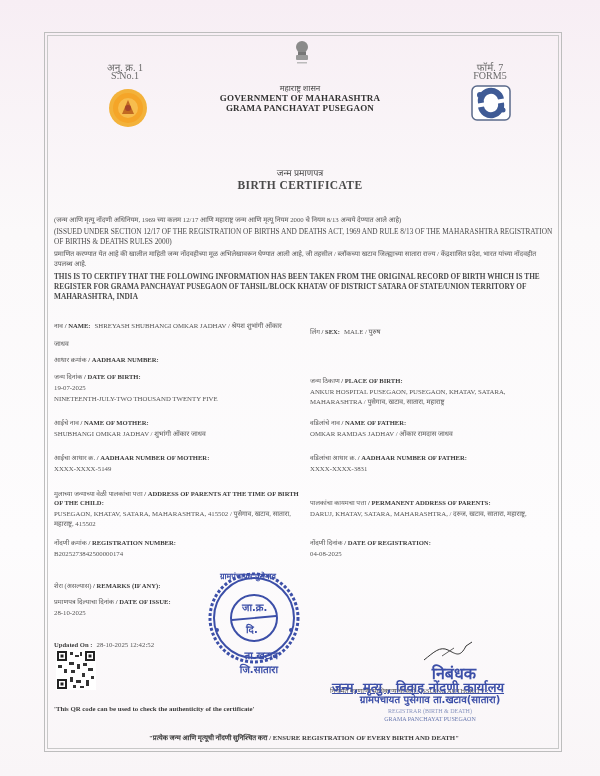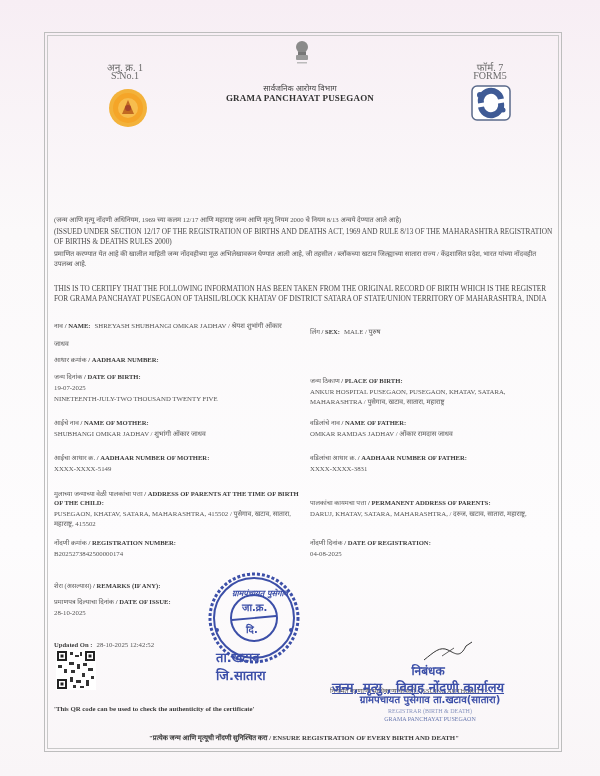--- a/index.html
+++ b/index.html
@@ -64,32 +64,35 @@
   <svg width="40" height="36" viewBox="0 0 40 36">
     <rect x="1" y="1" width="38" height="34" rx="5" fill="#fff" stroke="#5a6a8a" stroke-width="1.5"></rect>
     <path d="M10 18 A10 10 0 0 1 30 14" fill="none" stroke="#3f5b95" stroke-width="6"></path>
     <path d="M30 18 A10 10 0 0 1 10 22" fill="none" stroke="#3f5b95" stroke-width="6"></path>
     <circle cx="9" cy="10" r="3" fill="#3f5b95"></circle>
     <circle cx="32" cy="25" r="2.5" fill="#3f5b95"></circle>
   </svg>
 </div>
 
 <div class="abs center" style="left:150px;top:82px;width:300px;">
-  <div class="h-mr">सार्वजनिक आरोग्य विभाग</div>
+  <div class="h-mr">महाराष्ट्र शासन</div>
+  <div class="h-en">GOVERNMENT OF MAHARASHTRA</div>
   <div class="h-en">GRAMA PANCHAYAT PUSEGAON</div>
 </div>
 
 <div class="abs center" style="left:150px;top:166px;width:300px;">
+  <div class="title-mr">जन्म प्रमाणपत्र</div>
+  <div class="title-en">BIRTH CERTIFICATE</div>
 </div>
 
 <div class="abs" style="left:54px;top:215px;width:500px;">
   <div class="para-mr">(जन्म आणि मृत्यू नोंदणी अधिनियम, 1969 च्या कलम 12/17 आणि महाराष्ट्र जन्म आणि मृत्यू नियम 2000 चे नियम 8/13 अन्वये देण्यात आले आहे)</div>
   <div class="para" style="margin-top:2px;">(ISSUED UNDER SECTION 12/17 OF THE REGISTRATION OF BIRTHS AND DEATHS ACT, 1969 AND RULE 8/13 OF THE MAHARASHTRA REGISTRATION OF BIRTHS &amp; DEATHS RULES 2000)</div>
   <div class="para-mr" style="margin-top:2px;">प्रमाणित करण्यात येत आहे की खालील माहिती जन्म नोंदवहीच्या मूळ अभिलेखावरून घेण्यात आली आहे, जी तहसील / ब्लॉकच्या खटाव जिल्ह्याच्या सातारा राज्य / केंद्रशासित प्रदेश, भारत यांच्या नोंदवहीत उपलब्ध आहे.</div>
-  <div class="para" style="margin-top:15px;">THIS IS TO CERTIFY THAT THE FOLLOWING INFORMATION HAS BEEN TAKEN FROM THE ORIGINAL RECORD OF BIRTH WHICH IS THE REGISTER FOR GRAMA PANCHAYAT PUSEGAON OF TAHSIL/BLOCK KHATAV OF DISTRICT SATARA OF STATE/UNION TERRITORY OF MAHARASHTRA, INDIA</div>
+  <div class="para" style="margin-top:3px;font-weight:bold;">THIS IS TO CERTIFY THAT THE FOLLOWING INFORMATION HAS BEEN TAKEN FROM THE ORIGINAL RECORD OF BIRTH WHICH IS THE REGISTER FOR GRAMA PANCHAYAT PUSEGAON OF TAHSIL/BLOCK KHATAV OF DISTRICT SATARA OF STATE/UNION TERRITORY OF MAHARASHTRA, INDIA</div>
 </div>
 
 <div class="abs" style="left:54px;top:314px;width:240px;">
   <span class="lbl"><span class="mr">नाव</span> / <span>NAME:</span></span>
   <span class="val">SHREYASH SHUBHANGI OMKAR JADHAV / श्रेयश शुभांगी ओंकार जाधव</span>
 </div>
 <div class="abs" style="left:310px;top:320px;width:240px;">
   <span class="lbl"><span class="mr">लिंग</span> / <span>SEX:</span></span>
   <span class="val">MALE / पुरुष</span>
 </div>
@@ -164,22 +167,22 @@
   <svg width="96" height="96" viewBox="0 0 96 96">
     <circle cx="48" cy="48" r="44" fill="none" stroke="#3c4fa8" stroke-width="3" stroke-dasharray="3 2"></circle>
     <circle cx="48" cy="48" r="40" fill="none" stroke="#3c4fa8" stroke-width="2"></circle>
     <circle cx="48" cy="48" r="23" fill="none" stroke="#3c4fa8" stroke-width="2"></circle>
     <line x1="26" y1="50" x2="70" y2="46" stroke="#3c4fa8" stroke-width="1.8"></line>
     <circle cx="11" cy="60" r="2" fill="#3c4fa8"></circle>
     <circle cx="85" cy="60" r="2" fill="#3c4fa8"></circle>
   </svg>
   <div class="abs sign-stamp" style="left:36px;top:30px;font-size:10px;">जा.क्र.</div>
   <div class="abs sign-stamp" style="left:40px;top:52px;font-size:10px;">दि.</div>
-  <div class="abs sign-stamp" style="left:14px;top:17px;width:68px;text-align:right;font-size:8px;font-style:italic;">ग्रामपंचायत पुसेगाव</div>
-  <div class="abs sign-stamp" style="left:10px;top:78px;width:68px;text-align:left;font-size:13px;">ता.खटाव जि.सातारा</div>
+  <div class="abs sign-stamp" style="left:14px;top:0;width:68px;text-align:left;font-size:8px;">ग्रामपंचायत पुसेगाव</div>
+  <div class="abs sign-stamp" style="left:4px;top:78px;width:68px;text-align:right;font-size:10px;">ता.खटाव जि.सातारा</div>
 </div>
 
 <div class="abs qr">
   <svg width="40" height="40" viewBox="0 0 40 40">
     <rect width="40" height="40" fill="#fff"></rect>
     <rect x="1" y="1" width="10" height="10" fill="#222"></rect>
       <rect x="3" y="3" width="6" height="6" fill="#fff"></rect>
       <rect x="4.5" y="4.5" width="3" height="3" fill="#222"></rect>
     <rect x="29" y="1" width="10" height="10" fill="#222"></rect>
       <rect x="31" y="3" width="6" height="6" fill="#fff"></rect>
@@ -208,19 +211,19 @@
 </div>
 <div class="abs qr-note" style="left:54px;top:704px;width:230px;">'This QR code can be used to check the authenticity of the certificate'</div>
 
 <div class="abs" style="left:420px;top:640px;width:60px;height:24px;">
   <svg width="60" height="24" viewBox="0 0 60 24">
     <path d="M4 20 C14 12, 20 6, 28 10 S40 18, 46 6 L52 2" fill="none" stroke="#333" stroke-width="1"></path>
     <path d="M22 16 L34 8" fill="none" stroke="#333" stroke-width="0.8"></path>
   </svg>
 </div>
 <div class="abs" style="left:330px;top:686px;width:230px;font-size:6.5px;color:#555;">निर्गमित करणाऱ्या प्राधिकाऱ्याची सही / ISSUING AUTHORITY :</div>
-<div class="abs sign-stamp center" style="left:348px;top:662px;width:160px;font-size:12px;">निबंधक</div>
+<div class="abs sign-stamp center" style="left:374px;top:662px;width:160px;font-size:16px;">निबंधक</div>
 <div class="abs sign-stamp center" style="left:318px;top:678px;width:200px;font-size:13px;text-decoration:underline;">जन्म, मृत्यु , विवाह नोंदणी कार्यालय</div>
 <div class="abs sign-stamp center" style="left:330px;top:692px;width:200px;font-size:10px;">ग्रामपंचायत पुसेगाव ता.खटाव(सातारा)</div>
 <div class="abs center" style="left:350px;top:708px;width:160px;font-size:6px;color:#8a96c0;">REGISTRAR (BIRTH &amp; DEATH)</div>
 <div class="abs center" style="left:350px;top:716px;width:160px;font-size:6px;color:#6a7ab0;">GRAMA PANCHAYAT PUSEGAON</div>
 
 <div class="abs footer center" style="left:54px;top:733px;width:500px;">"प्रत्येक जन्म आणि मृत्यूची नोंदणी सुनिश्चित करा / ENSURE REGISTRATION OF EVERY BIRTH AND DEATH"</div>
 
 </body></html>

